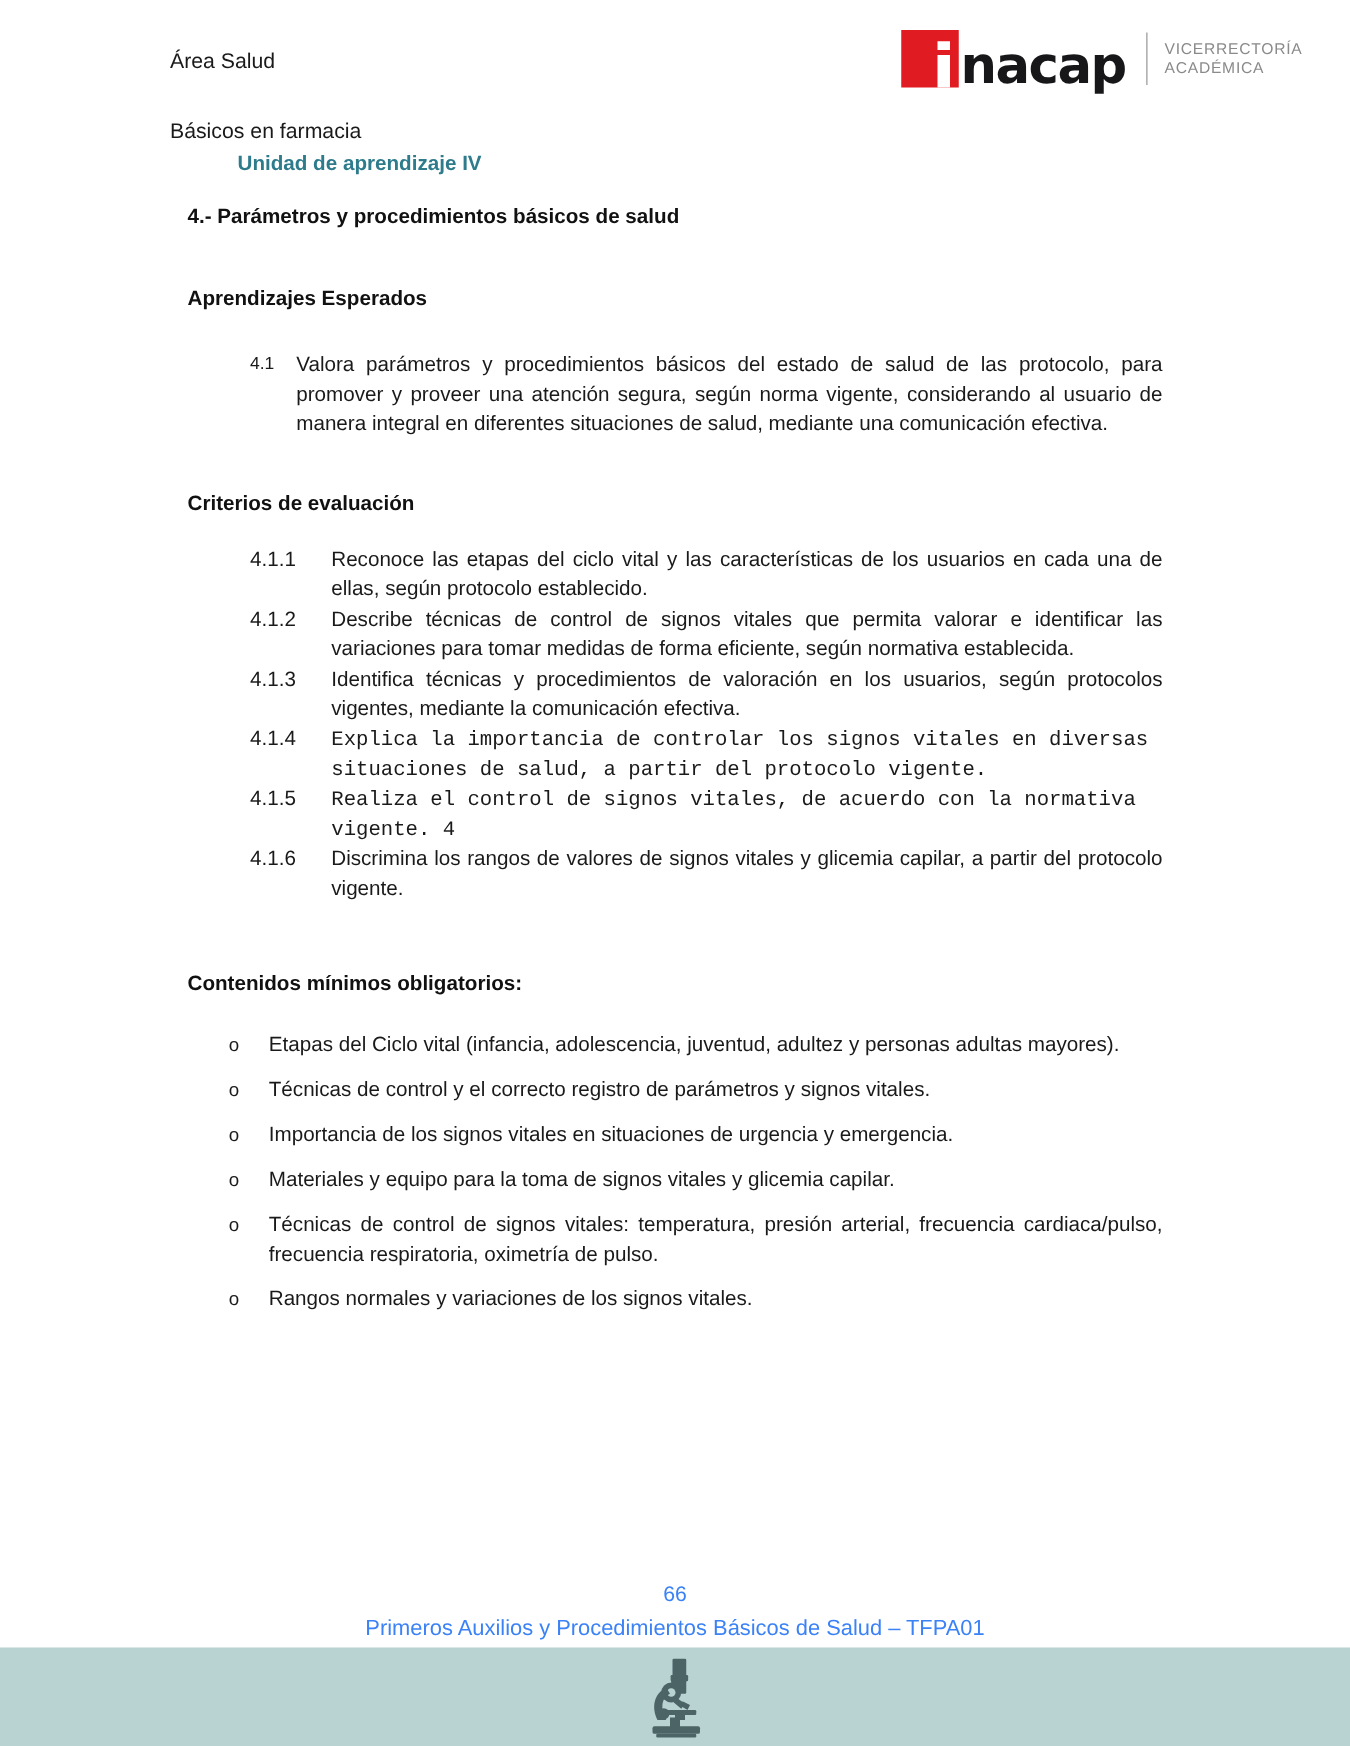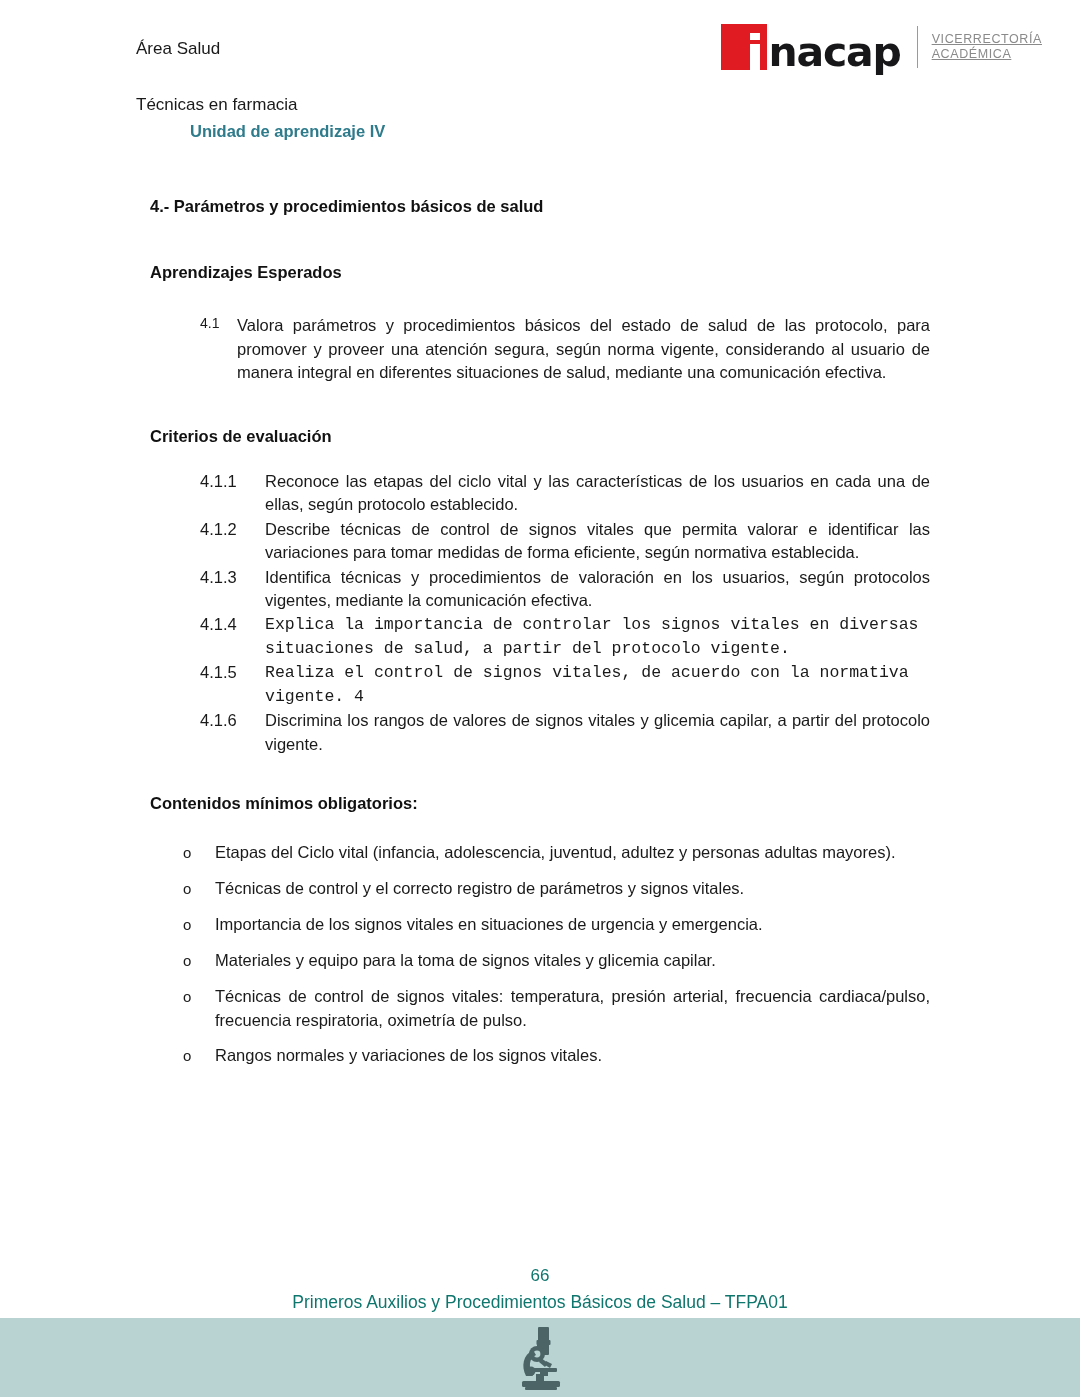--- a/index.html
+++ b/index.html
@@ -93,21 +93,20 @@
     background: #9a9a9a;
     margin: 0 14px 0 16px;
   }
   .logo-sub {
     font-family: "Liberation Sans", sans-serif;
     font-size: 12.5px;
     line-height: 1.18;
     letter-spacing: 0.6px;
     color: #8a8a8a;
     text-transform: uppercase;
-    text-decoration: underline;
   }
 
   
   .content {
     position: absolute;
     left: 150px;
     top: 112px;
     width: 780px;
     font-size: 16.5px;
     line-height: 1.42;
@@ -120,24 +119,24 @@
     font-weight: 700;
     color: #2e7b8c;
   }
 
   .section-heading {
     font-weight: 700;
     font-size: 16.5px;
     color: #111111;
     margin: 0;
   }
-  .h-main   { margin-top: 52px; }
+  .h-main   { margin-top: 19px; }
   .h-ae     { margin-top: 42px; }
   .h-crit   { margin-top: 40px; }
-  .h-cont   { margin-top: 36px; }
+  .h-cont   { margin-top: 53px; }
 
   
   .outcome {
     display: flex;
     margin-top: 30px;
     padding-left: 50px;
   }
   .outcome-num {
     flex: 0 0 auto;
     width: 37px;
@@ -202,21 +201,21 @@
 
   
   .doc-footer {
     position: absolute;
     left: 0;
     right: 0;
     bottom: 82px;
     text-align: center;
     font-size: 17px;
     line-height: 1.5;
-    color: #0f766e;
+    color: #3b82f6;
   }
   .page-number { font-size: 17px; }
   .footer-title { font-size: 17.5px; white-space: nowrap; }
 
   .footer-band {
     position: absolute;
     left: 0;
     right: 0;
     bottom: 0;
     height: 79px;
@@ -230,21 +229,21 @@
   }
 </style>
 </head>
 <body>
 
 <div class="page">
 
   <div class="doc-header">
     <div class="header-left">
       <div>Área Salud</div>
-      <div>Técnicas en farmacia</div>
+      <div>Básicos en farmacia</div>
     </div>
 
     <div class="logo">
       <div class="logo-mark">
         <div class="logo-square">
           <span class="dot"></span>
           <span class="stem"></span>
         </div>
         <div class="logo-word">nacap</div>
       </div>

